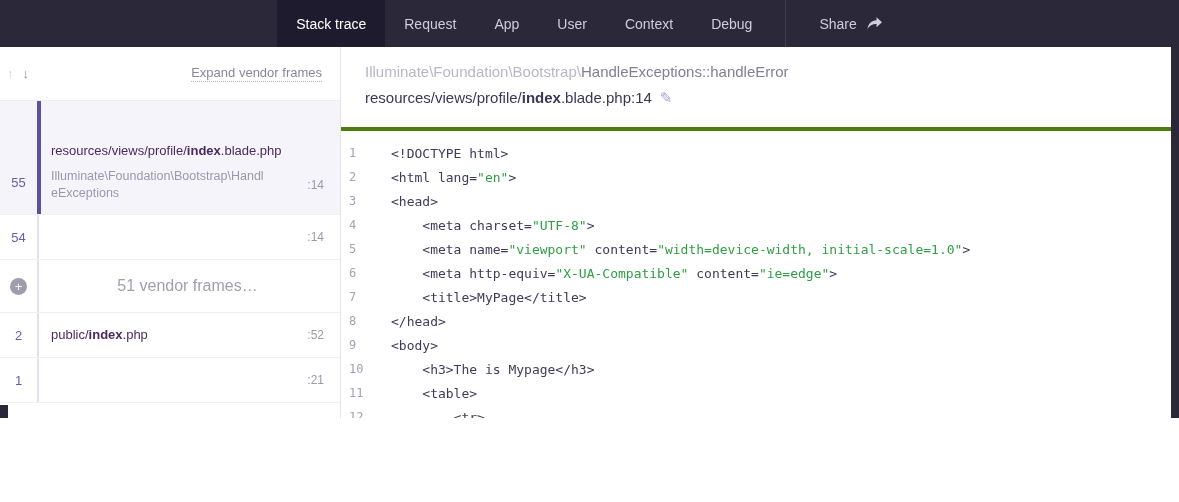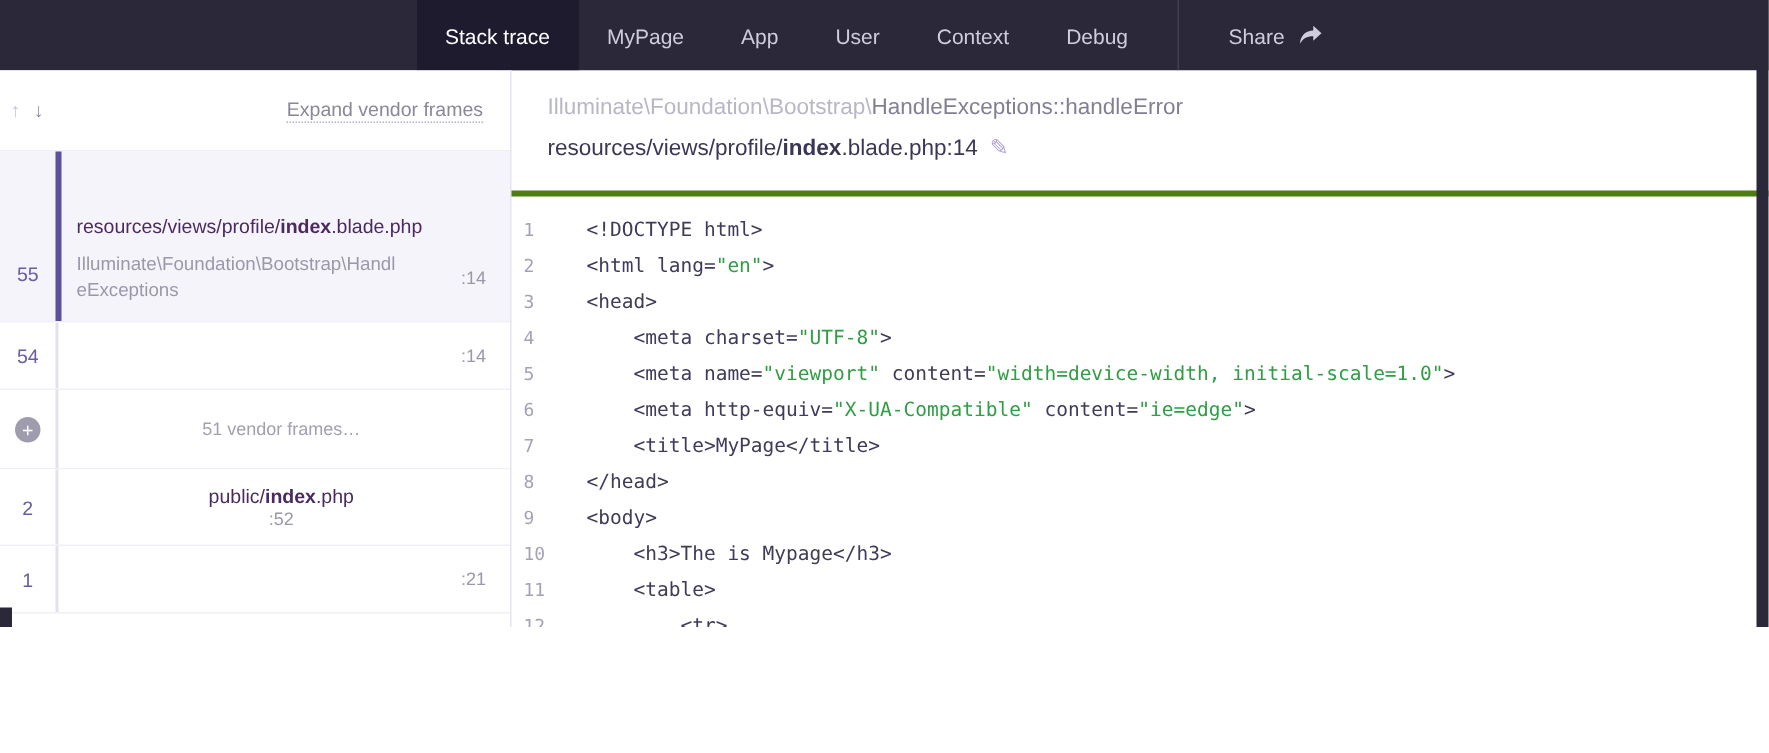--- a/index.html
+++ b/index.html
@@ -67,23 +67,23 @@
   .frame.selected .frame-num { align-items: flex-end; padding-bottom: 24px; }
   .frame-file { font-size: 13px; color: #4b2a5e; line-height: 1.25; }
   .frame.selected .frame-file { margin-bottom: 9px; margin-top: 28px; }
   .frame-meta {
     display: flex; justify-content: space-between; align-items: center;
     color: #9b98aa; font-size: 12.5px; line-height: 1.35;
   }
   .frame-class { max-width: 218px; word-break: break-all; }
   .frame-line { color: #9b98aa; font-size: 12px; }
   .row-end { flex-direction: row; justify-content: flex-end; align-items: center; }
-  .row-between { flex-direction: column; justify-content: space-between; align-items: center; }
+  .row-between { flex-direction: row; justify-content: space-between; align-items: center; }
   .frame.vendor .frame-body { min-height: 52px; flex-direction: row; align-items: center; }
-  .vendor-label { color: #a29fb1; font-size: 12px; }
+  .vendor-label { color: #a29fb1; font-size: 16px; }
   .plus-circle {
     width: 17px; height: 17px; border-radius: 50%;
     background: #9f9cae; color: #ffffff;
     display: flex; align-items: center; justify-content: center;
     font-size: 13px; line-height: 1; cursor: pointer;
   }
   .sidebar-fill { flex: 1; }
 
   
   .main { flex: 1; min-width: 0; display: flex; flex-direction: column; }
@@ -114,21 +114,21 @@
   .bl-patch { position: absolute; left: 0; bottom: 0; width: 8px; height: 13px; background: #2b2839; }
 </style>
 </head>
 <body>
 
 <div class="app">
 
   <div class="navbar">
     <div class="nav-tabs">
       <div class="tab active">Stack trace</div>
-      <div class="tab">MyPage</div>
+      <div class="tab">Request</div>
       <div class="tab">App</div>
       <div class="tab">User</div>
       <div class="tab">Context</div>
       <div class="tab">Debug</div>
       <div class="nav-divider"></div>
       <div class="tab share">
         <span>Share</span>
         <svg class="share-icon" width="17" height="15" viewBox="0 0 17 15">
           <path d="M10.5 1.2 L16 6.2 L10.5 11.2 L10.5 8.1 C6.2 8.1 3.6 9.6 1.6 13.2 C2.0 7.6 5.6 4.4 10.5 4.3 Z" fill="#cfccde"></path>
         </svg>

